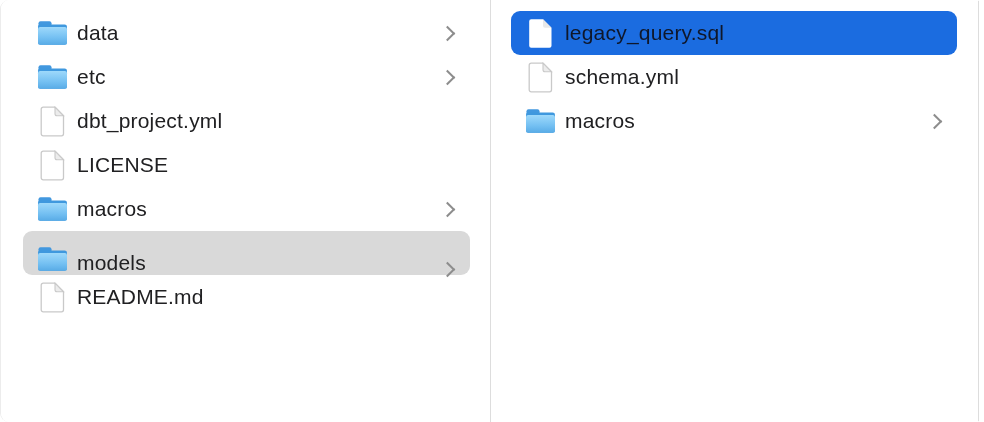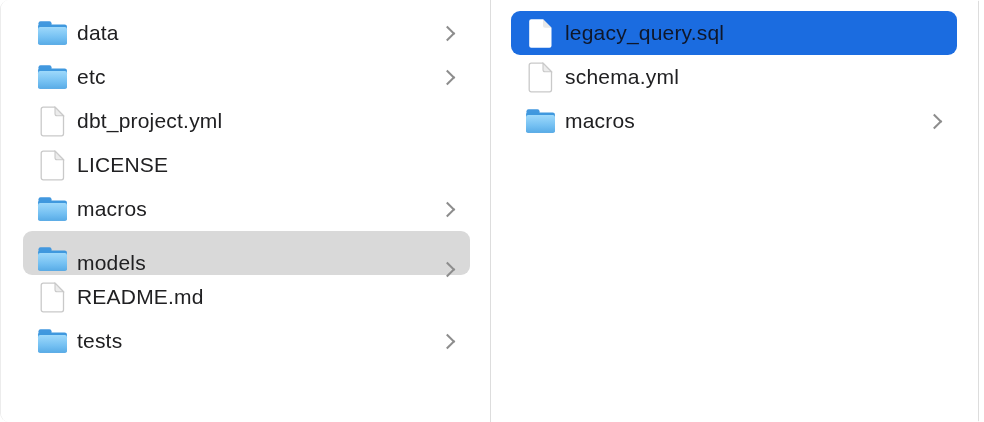--- a/index.html
+++ b/index.html
@@ -171,32 +171,20 @@
 
     <span class="icon file-ic">
       <svg width="25" height="31" viewBox="0 0 25 31">
         <path class="page" d="M3.2 1.2 h11.8 l8.5 8.5 v18.1 a2 2 0 0 1 -2 2 H3.2 a2 2 0 0 1 -2 -2 V3.2 a2 2 0 0 1 2 -2 z"></path>
         <path class="fold" d="M15 1.2 v6.6 a2 2 0 0 0 2 2 h6.5 z"></path>
       </svg>
     </span>
     <span class="label">README.md</span>
     <span class="chevron"></span>
   </div>
-      <div class="row folder">
-    <span class="icon folder-ic">
-      <svg width="31" height="26" viewBox="0 0 31 26">
-        <rect x="1.5" y="1.2" width="13" height="8" rx="2" fill="#4298df"></rect>
-        <rect x="1" y="4.4" width="29" height="20.4" rx="2.4" fill="#3f98de"></rect>
-        <rect x="1" y="7" width="29" height="17.8" rx="2.2" fill="url(#folderGrad)"></rect>
-      </svg>
-    </span>
-
-    <span class="label">tests</span>
-    <span class="chevron"></span>
-  </div>
     </div>
   <div class="column col-right" id="col1">
       <div class="row file sel-blue no-chevron">
 
     <span class="icon file-ic">
       <svg width="25" height="31" viewBox="0 0 25 31">
         <path class="page" d="M3.2 1.2 h11.8 l8.5 8.5 v18.1 a2 2 0 0 1 -2 2 H3.2 a2 2 0 0 1 -2 -2 V3.2 a2 2 0 0 1 2 -2 z"></path>
         <path class="fold" d="M15 1.2 v6.6 a2 2 0 0 0 2 2 h6.5 z"></path>
       </svg>
     </span>

